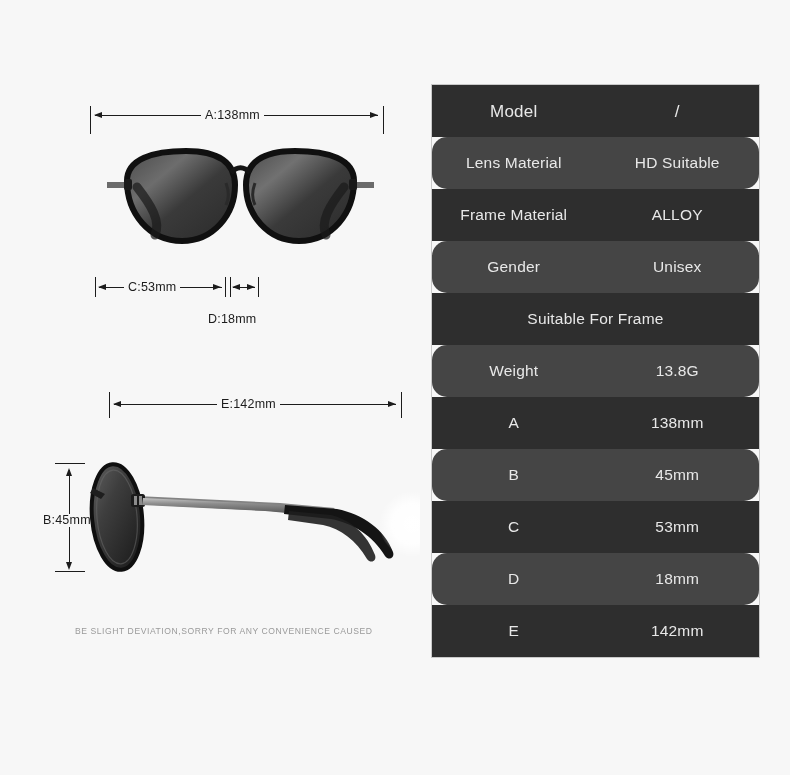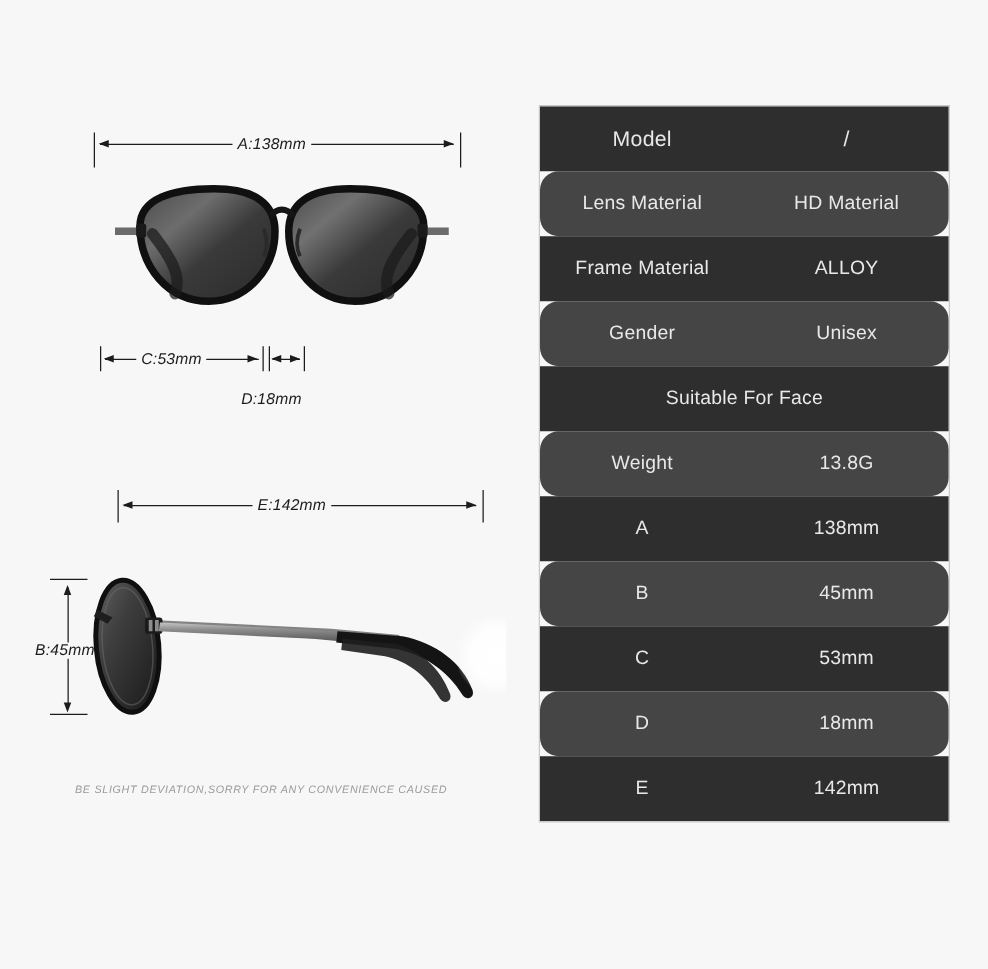--- a/index.html
+++ b/index.html
@@ -17,25 +17,24 @@
 
   .page {
     position: absolute;
     inset: 0;
     background: #f7f7f7;
   }
 
   
   .left-panel {
     position: absolute;
-    left: 0;
+    left: 15px;
     top: 0;
     width: 420px;
     height: 740px;
-    font-style: italic;
   }
   .dim-line {
     position: absolute;
     height: 1px;
     background: #1c1c1c;
   }
   .dim-vline {
     position: absolute;
     width: 1px;
     background: #1c1c1c;
@@ -273,35 +272,35 @@
 
   <div class="spec-table">
 
     <div class="spec-row odd header">
       <div class="spec-key">Model</div>
       <div class="spec-val">/</div>
     </div>
 
     <div class="spec-row even">
       <div class="spec-key">Lens Material</div>
-      <div class="spec-val">HD Material</div>
+      <div class="spec-val">HD Suitable</div>
     </div>
 
     <div class="spec-row odd">
       <div class="spec-key">Frame Material</div>
       <div class="spec-val">ALLOY</div>
     </div>
 
     <div class="spec-row even">
       <div class="spec-key">Gender</div>
       <div class="spec-val">Unisex</div>
     </div>
 
     <div class="spec-row odd">
-      <div class="spec-key">Suitable For Face</div>
+      <div class="spec-key">Suitable For Frame</div>
     </div>
 
     <div class="spec-row even">
       <div class="spec-key">Weight</div>
       <div class="spec-val">13.8G</div>
     </div>
 
     <div class="spec-row odd">
       <div class="spec-key">A</div>
       <div class="spec-val">138mm</div>

